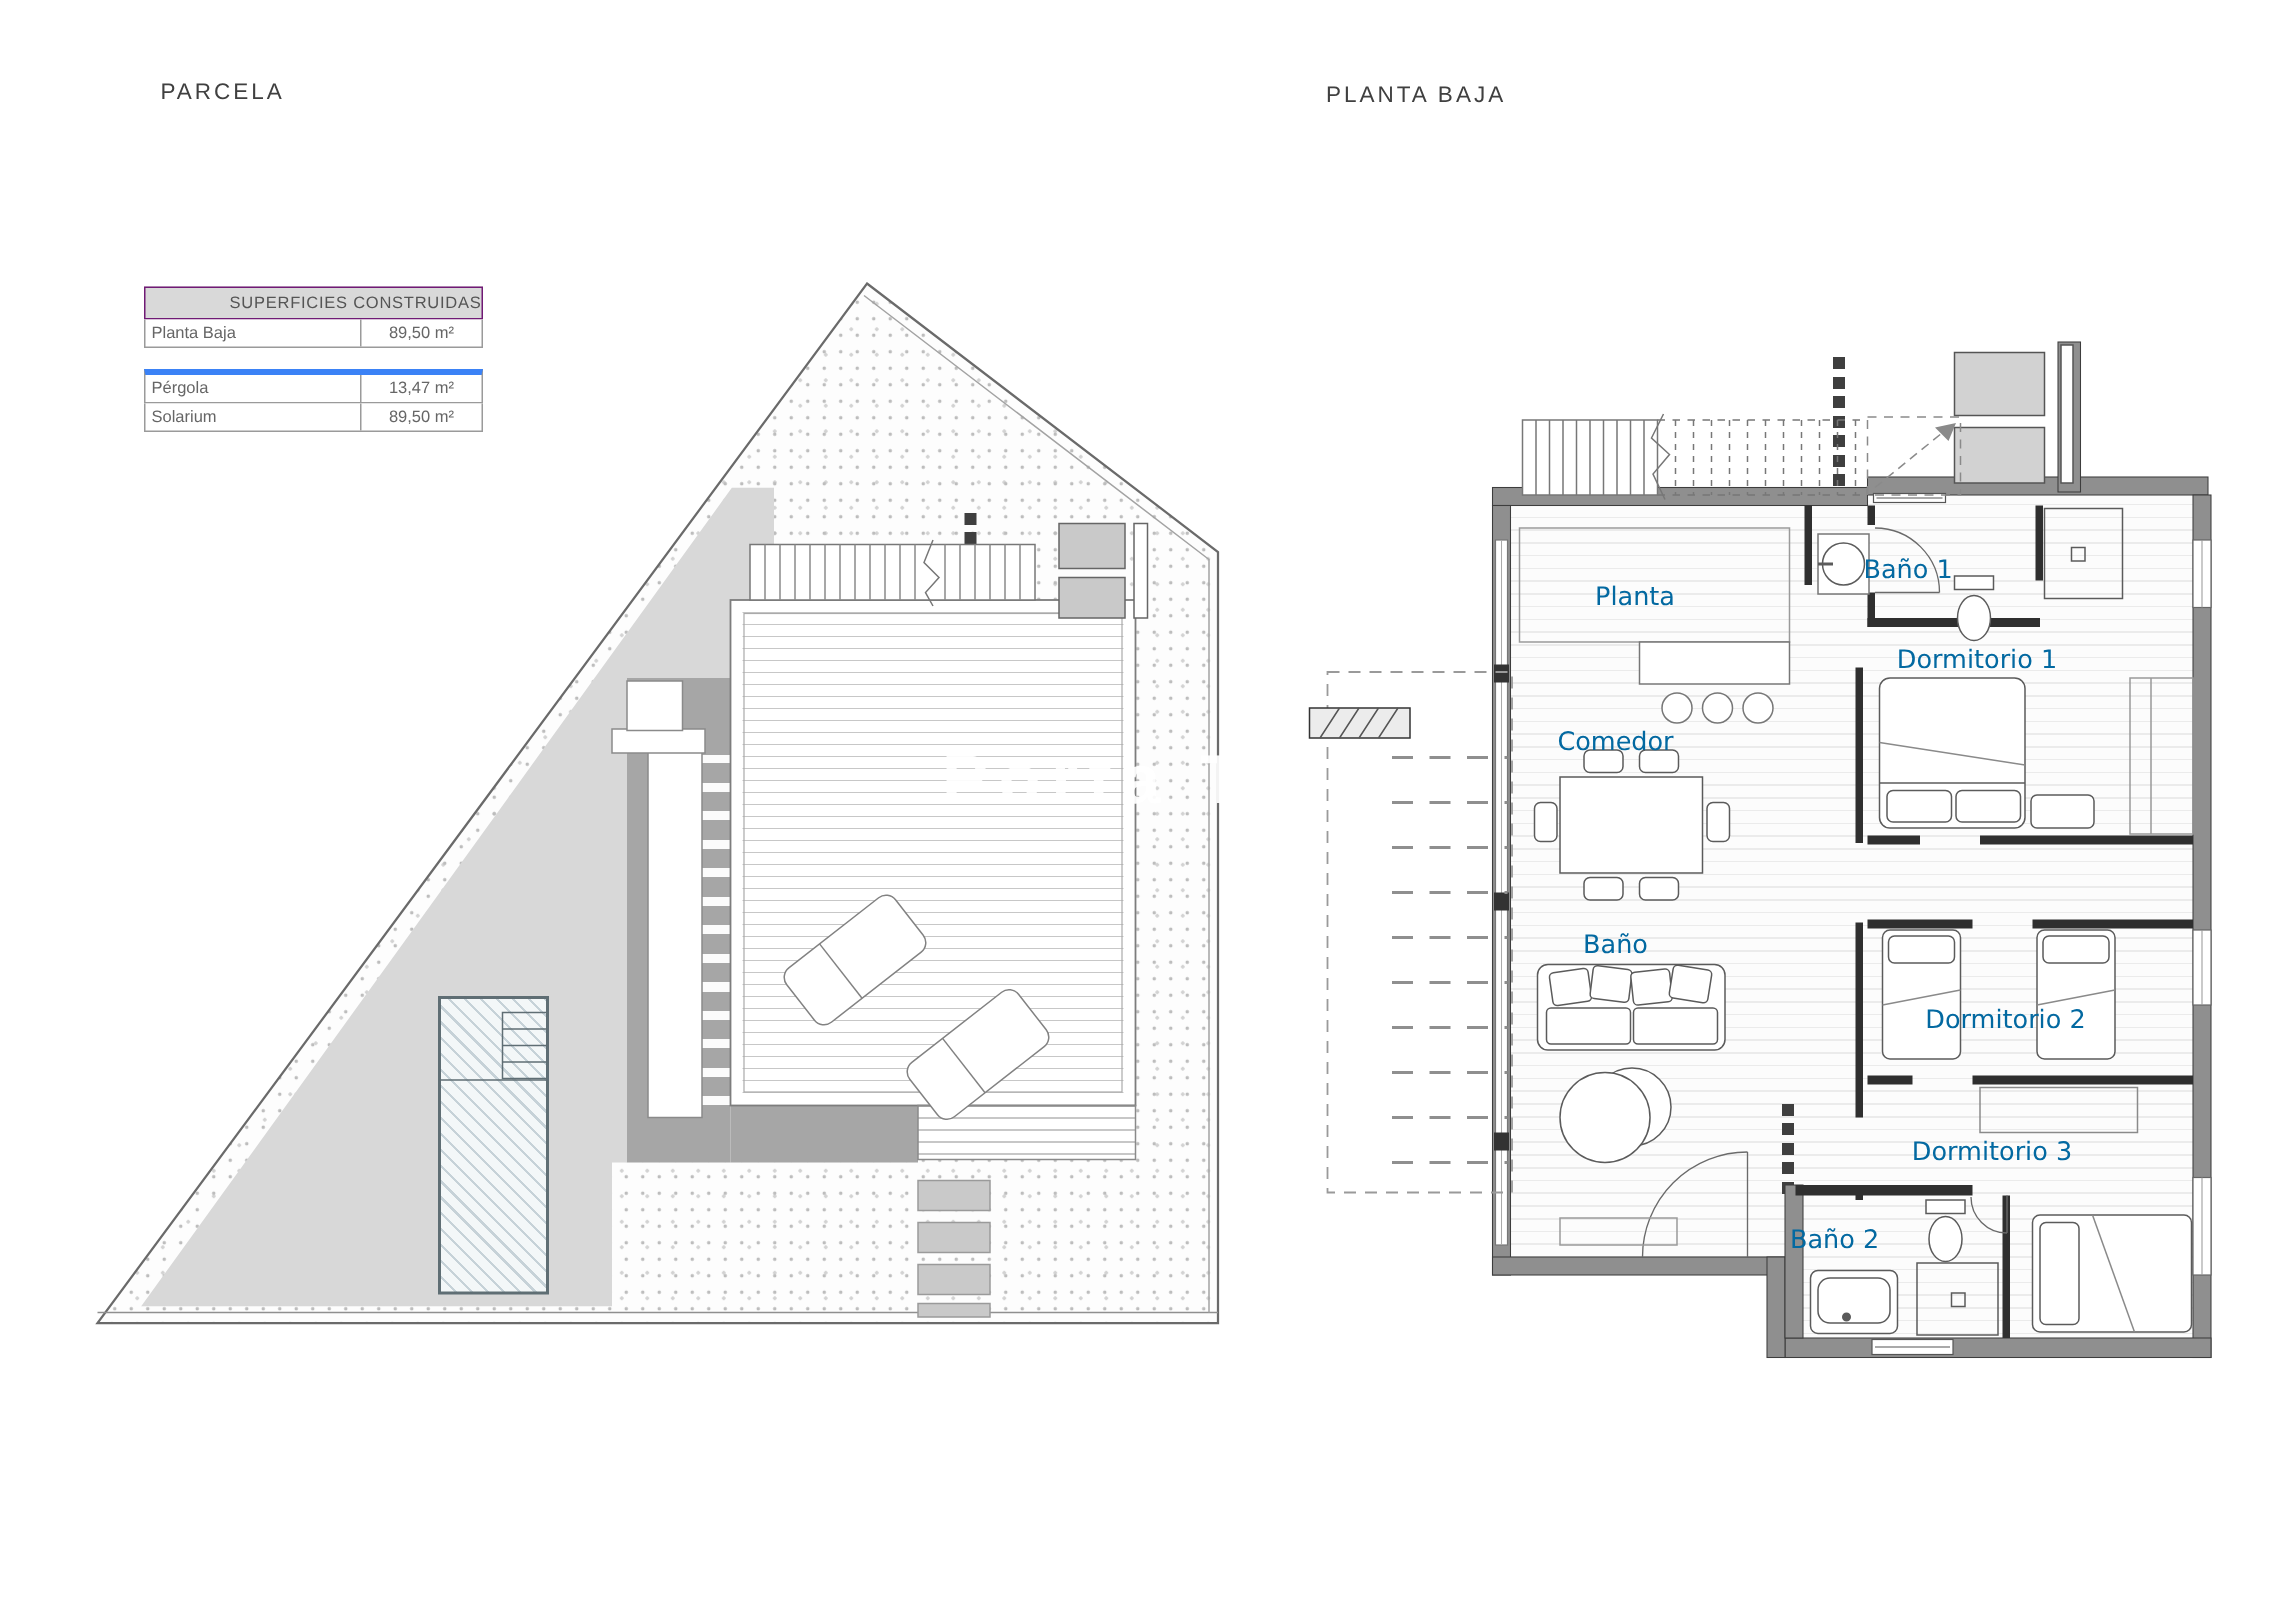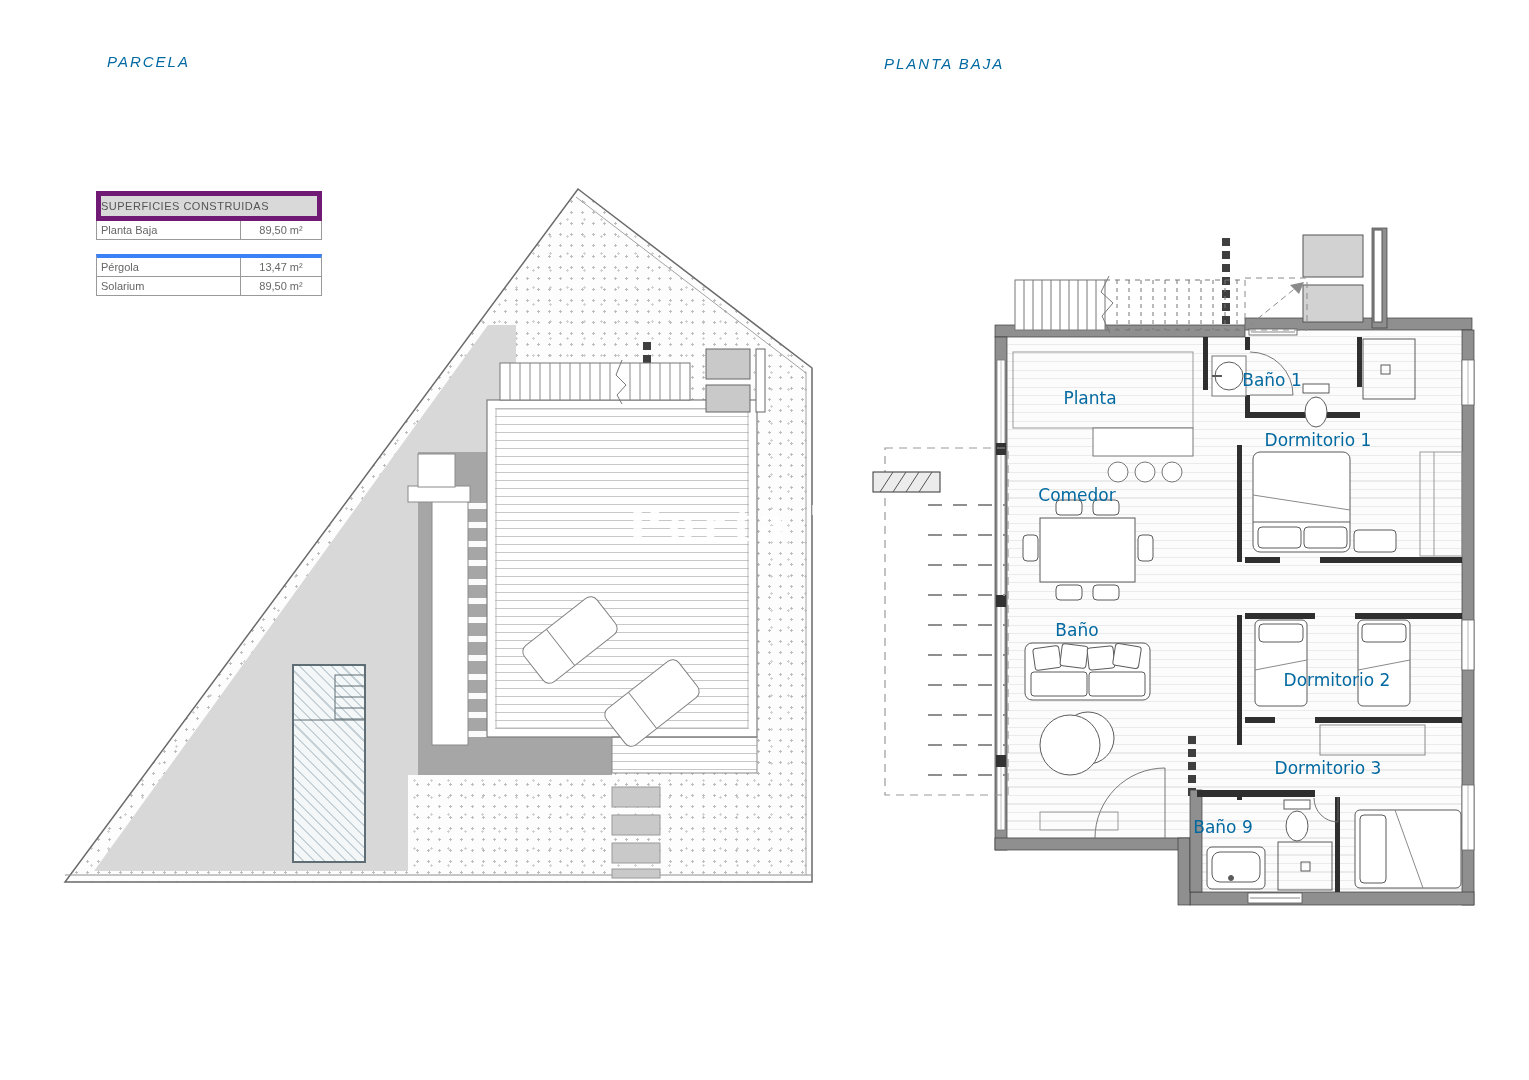--- a/index.html
+++ b/index.html
@@ -1,22 +1,22 @@
 <!DOCTYPE html>
 <html><head>
 <meta charset="utf-8">
 <style>
   html,body{margin:0;padding:0;background:#e8e8e8;}
   #canvas{position:relative;width:1529px;height:1080px;background:#ffffff;overflow:hidden;
           font-family:"Liberation Sans","DejaVu Sans",sans-serif;}
   .abs{position:absolute;}
-  .plan-title{position:absolute;font-size:15px;letter-spacing:2px;color:#0369a1;font-style:italic;}
+  .plan-title{position:absolute;font-size:15px;letter-spacing:2px;color:#404040;}
   
   #areas{position:absolute;left:96px;top:191px;width:226px;font-size:11px;color:#666;}
-  #areas .hdr{background:#d9d9d9;border:5px solid #701a75;text-align:left;
+  #areas .hdr{background:#d9d9d9;border:1px solid #701a75;text-align:right;
               padding:4px 0;color:#555;letter-spacing:.5px;}
   #areas .row{display:flex;border:1px solid #9a9a9a;border-top:none;background:#fff;}
   #areas .grp2 .row:first-child{border-top:4px solid #3b82f6;}
   #areas .row .lbl{flex:1;padding:3px 4px;}
   #areas .row .val{width:68px;text-align:center;padding:3px 6px;border-left:1px solid #9a9a9a;}
   #areas .gap{height:14px;}
   
   #site{left:60px;top:185px;width:755px;height:700px;}
   .stipple{left:0;top:0;width:755px;height:700px;background-color:#fdfdfd;
      background-image:radial-gradient(#bdbdbd 1px,rgba(0,0,0,0) 1.4px),
@@ -40,21 +40,21 @@
   
   #floor{left:860px;top:200px;width:669px;height:740px;}
   .floorstripes{left:0;top:0;width:669px;height:740px;background-color:#fcfcfc;
      background-image:repeating-linear-gradient(to bottom,#ebebeb 0 1px,rgba(0,0,0,0) 1px 8.5px);
      clip-path:polygon(147px 137px,385px 137px,385px 130px,612px 130px,612px 692px,
                        330px 692px,330px 650px,147px 650px);}
   .room-label{position:absolute;transform:translate(-50%,-50%);font-family:"DejaVu Sans",sans-serif;
       font-size:17px;color:#0369a1;white-space:nowrap;}
   
   #wm{left:628px;top:492px;width:480px;height:62px;color:rgba(255,255,255,.92);
-      font-size:54px;font-weight:bold;letter-spacing:7px;font-family:Liberation Serif, serif;}
+      font-size:46px;font-weight:bold;letter-spacing:7px;}
   svg{position:absolute;left:0;top:0;overflow:visible;}
 </style>
 </head>
 <body>
 
 <div id="canvas">
 
   <div class="plan-title" style="left:107px;top:53px;">PARCELA</div>
   <div class="plan-title" style="left:884px;top:55px;">PLANTA BAJA</div>
 
@@ -312,17 +312,17 @@
       <rect x="180" y="612" width="78" height="18" fill="none" stroke="#9a9a9a"></rect>
     </svg>
 
     <div class="room-label" style="left:230px;top:198px;">Planta</div>
     <div class="room-label" style="left:217px;top:295px;">Comedor</div>
     <div class="room-label" style="left:217px;top:430px;">Baño</div>
     <div class="room-label" style="left:412px;top:180px;">Baño 1</div>
     <div class="room-label" style="left:458px;top:240px;">Dormitorio 1</div>
     <div class="room-label" style="left:477px;top:480px;">Dormitorio 2</div>
     <div class="room-label" style="left:468px;top:568px;">Dormitorio 3</div>
-    <div class="room-label" style="left:363px;top:627px;">Baño 9</div>
+    <div class="room-label" style="left:363px;top:627px;">Baño 2</div>
   </div>
 
   <div id="wm" class="abs">Porta T</div>
 </div>
 
 </body></html>

